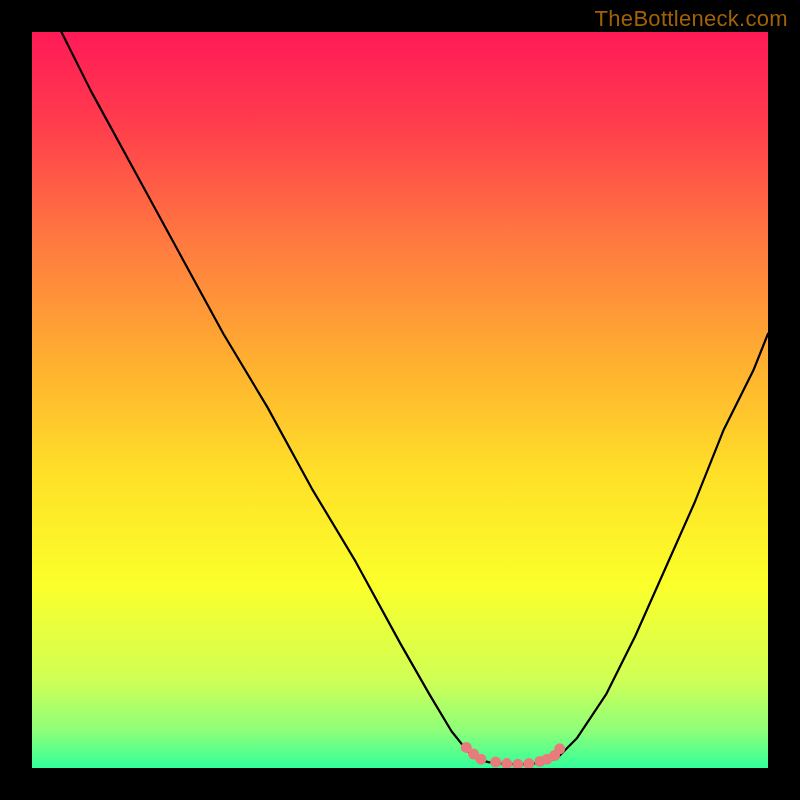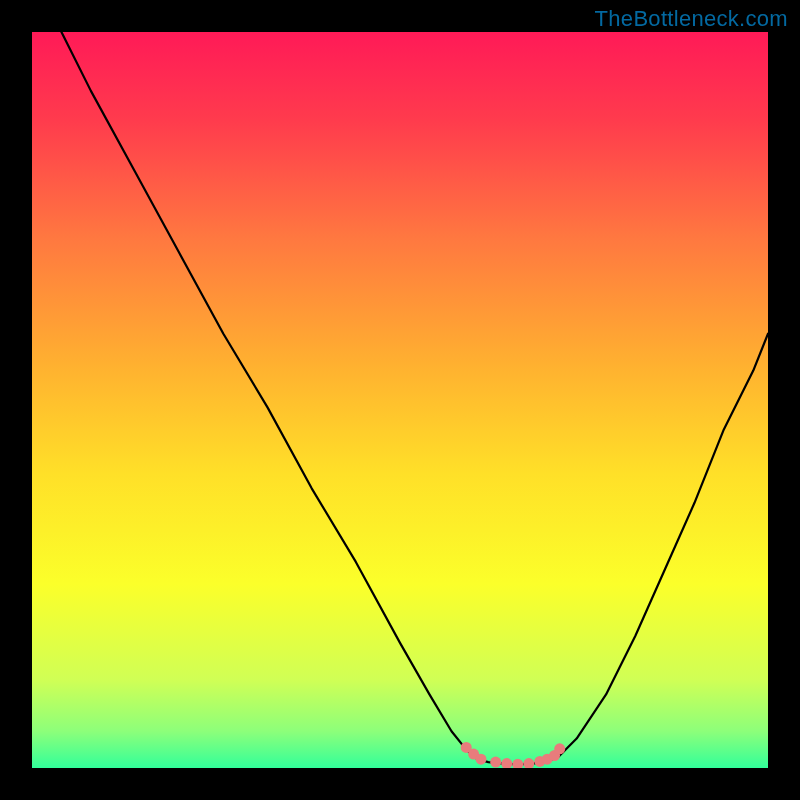--- a/index.html
+++ b/index.html
@@ -7,21 +7,21 @@
   .container {
     width: 800px;
     height: 800px;
     position: relative;
     background: #000;
   }
   .watermark {
     position: absolute;
     top: 6px;
     right: 12px;
-    color: #0369a1;
+    color: #a16207;
     font-family: Arial, sans-serif;
     font-size: 22px;
     font-weight: 400;
     letter-spacing: 0.3px;
     z-index: 10;
   }
   .plot-area {
     position: absolute;
     left: 32px;
     top: 32px;

